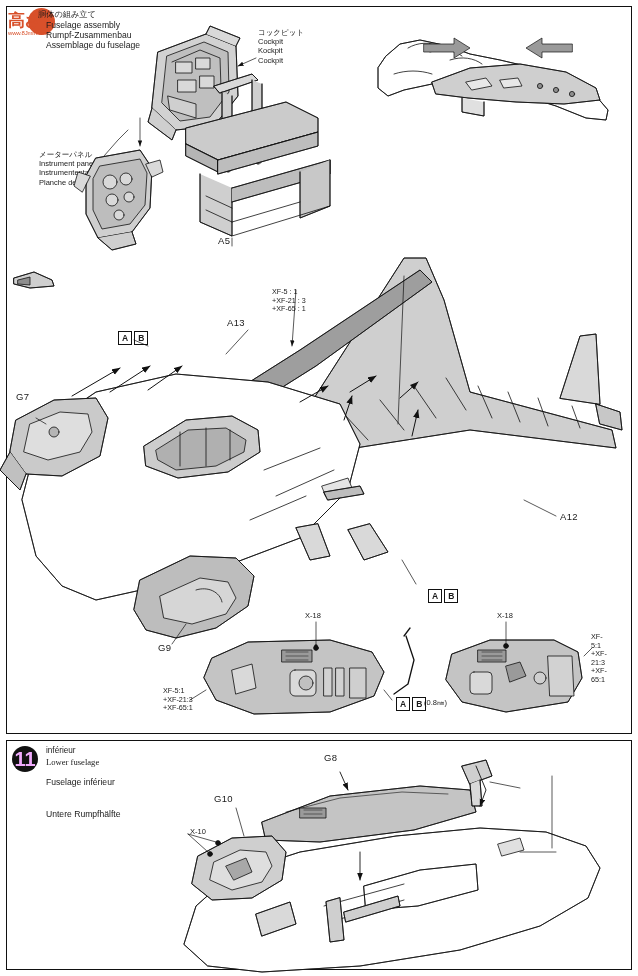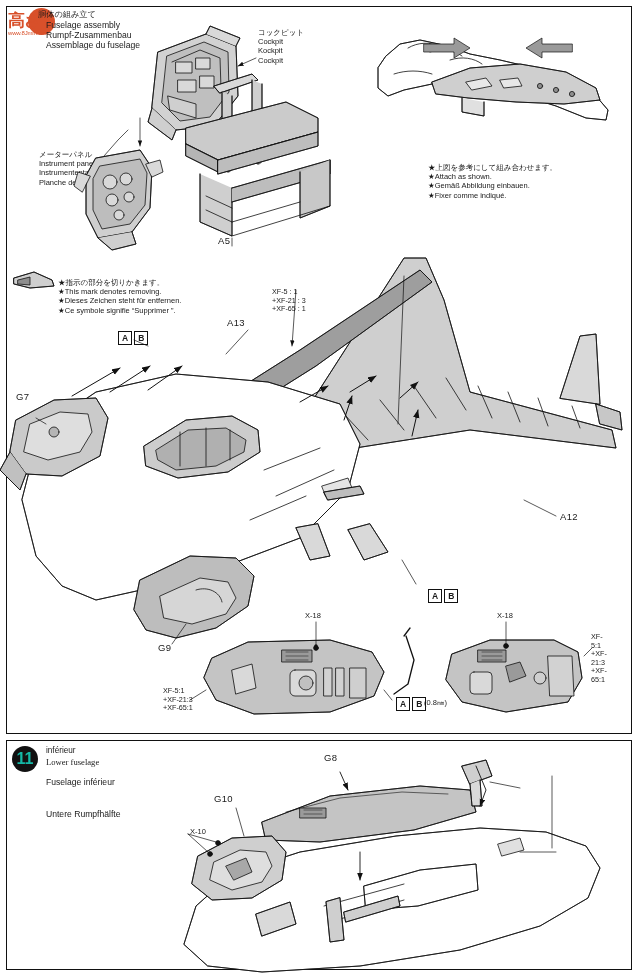--- a/index.html
+++ b/index.html
@@ -29,22 +29,22 @@
   }
   #panel-10 { left: 6px; top: 6px; width: 626px; height: 728px; }
   #panel-11 { left: 6px; top: 740px; width: 626px; height: 230px; }
 
   
   .step-badge {
     position: absolute;
     width: 26px; height: 26px;
     border-radius: 50%;
     background: #111;
-    color: #14b8a6;
-    font-size: 16px;
+    color: #f0abfc;
+    font-size: 20px;
     font-weight: bold;
     display: flex;
     align-items: center;
     justify-content: center;
     font-family: "Liberation Sans", sans-serif;
   }
   
   .txt {
     position: absolute;
     font-size: 7.5px;
@@ -140,29 +140,21 @@
   <div class="txt" style="left:258px; top:28px;">コックピット
 Cockpit
 Kockpit
 Cockpit</div>
 
   <div class="txt" style="left:39px; top:124px;margin-top:26px;">メーターパネル
 Instrument panel
 Instrumententafel
 Planche de bord</div>
 
-  <div class="txt" style="left:58px; top:278px;">★指示の部分を切りかきます。
-★This mark denotes removing.
-★Dieses Zeichen steht für entfernen.
-★Ce symbole signifie “Supprimer ”.</div>
-
-  <div class="txt" style="left:428px; top:163px;">★上図を参考にして組み合わせます。
-★Attach as shown.
-★Gemäß Abbildung einbauen.
-★Fixer comme indiqué.</div>
+
 
   <div class="txt paint" style="left:272px; top:288px;">XF-5 : 1
 +XF-21 : 3
 +XF-65 : 1</div>
   <div class="txt paint" style="left:591px; top:633px;">XF-5:1
 +XF-21:3
 +XF-65:1</div>
   <div class="txt paint" style="left:163px; top:687px;">XF-5:1
 +XF-21:3
 +XF-65:1</div>

